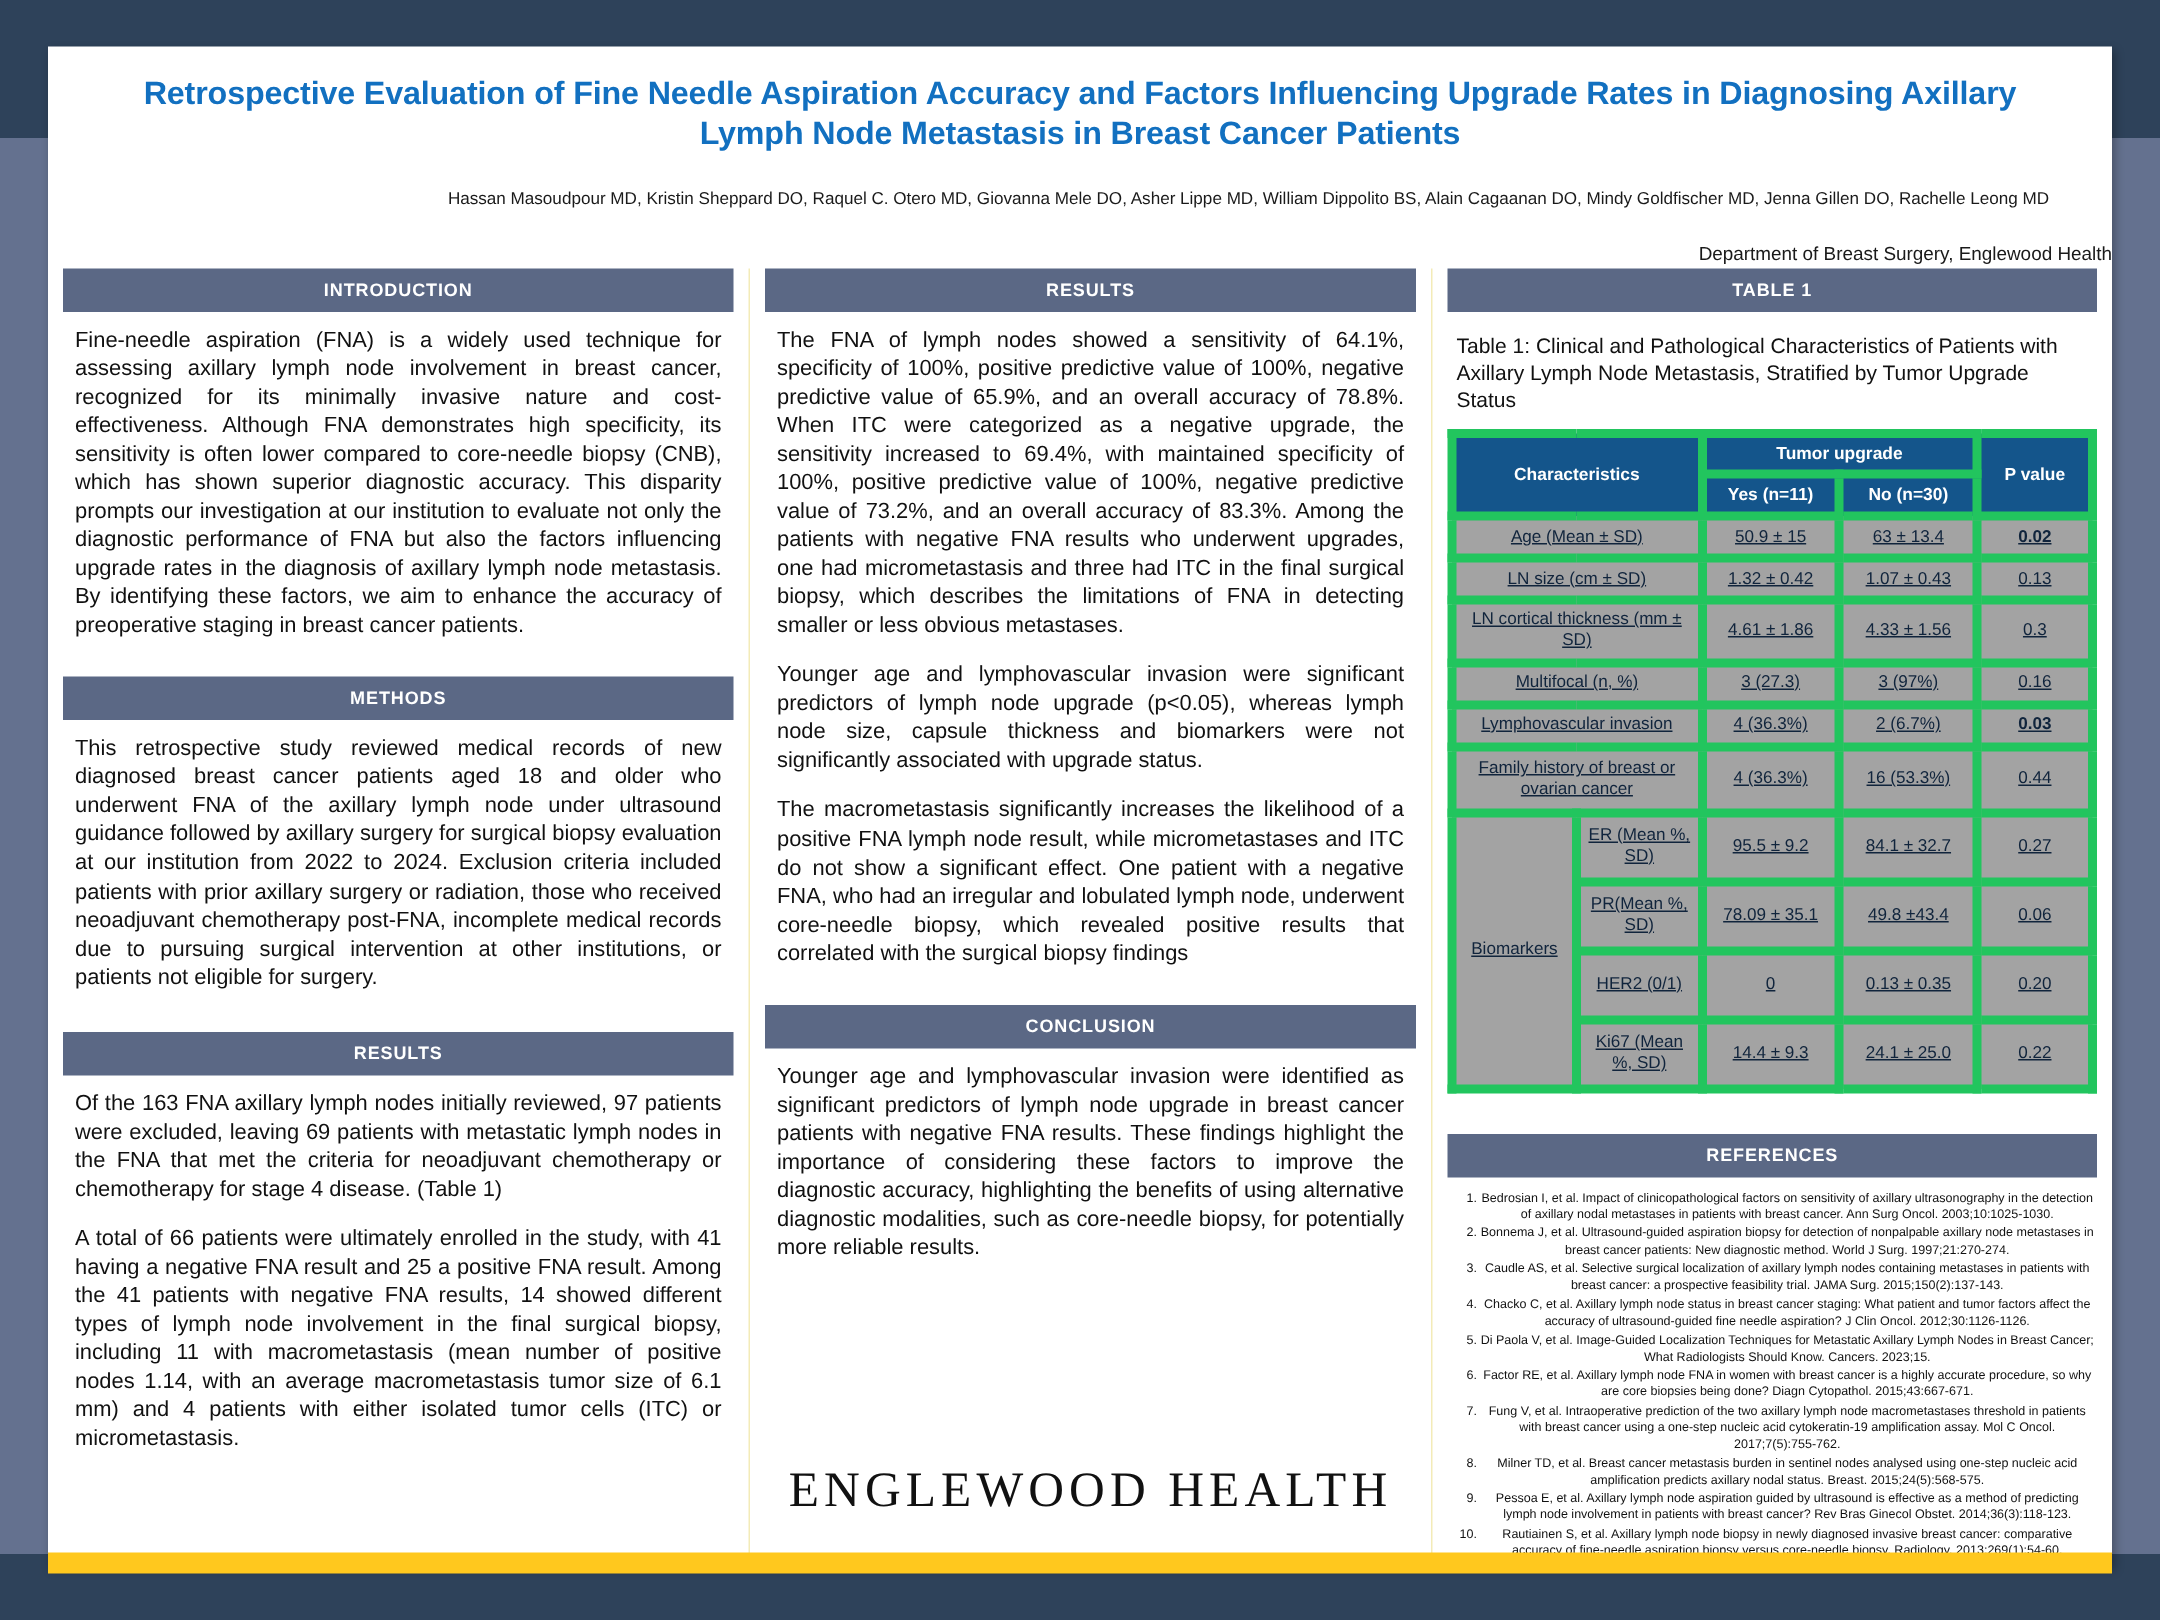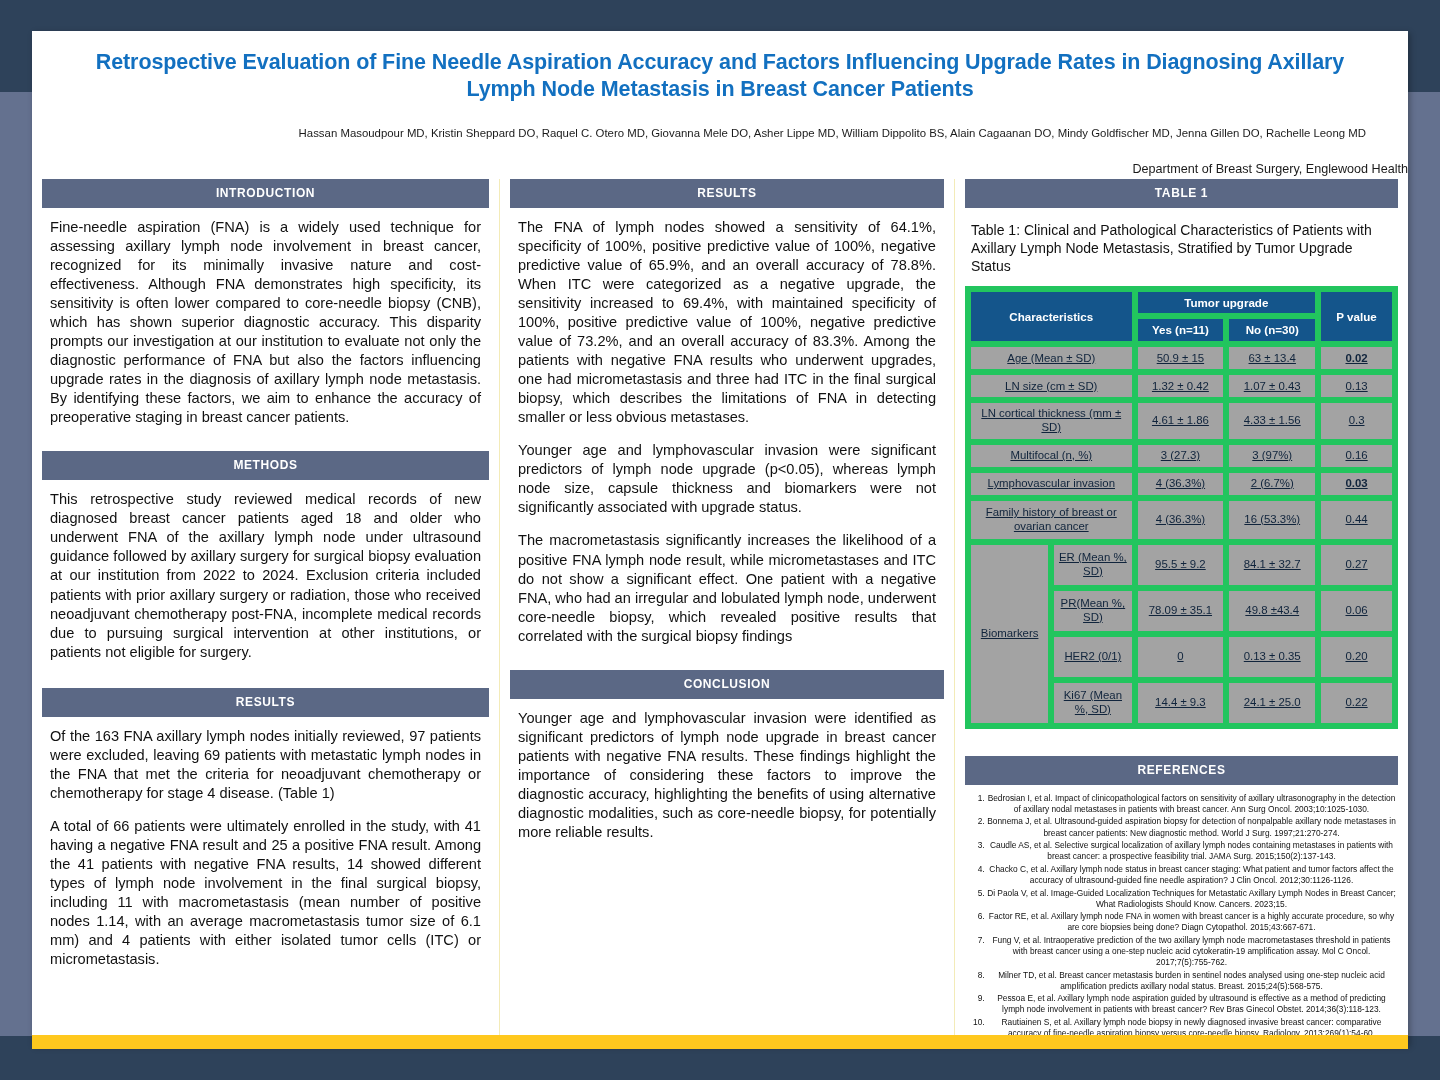--- a/index.html
+++ b/index.html
@@ -218,20 +218,21 @@
         </div>
       </div>
 
       <div style="margin-top:24px;">
         <div class="sec-head">CONCLUSION</div>
         <div class="sec-body">
           <p>Younger age and lymphovascular invasion were identified as significant predictors of lymph node upgrade in breast cancer patients with negative FNA results. These findings highlight the importance of considering these factors to improve the diagnostic accuracy, highlighting the benefits of using alternative diagnostic modalities, such as core-needle biopsy, for potentially more reliable results.</p>
         </div>
       </div>
 
+      <div class="logo">ENGLEWOOD HEALTH</div>
 
     </div>
 
     <div class="col col-3">
 
       <div>
         <div class="sec-head">TABLE 1</div>
         <div class="table-caption">Table 1: Clinical and Pathological Characteristics of Patients with Axillary Lymph Node Metastasis, Stratified by Tumor Upgrade Status</div>
 
         <table class="t1">

